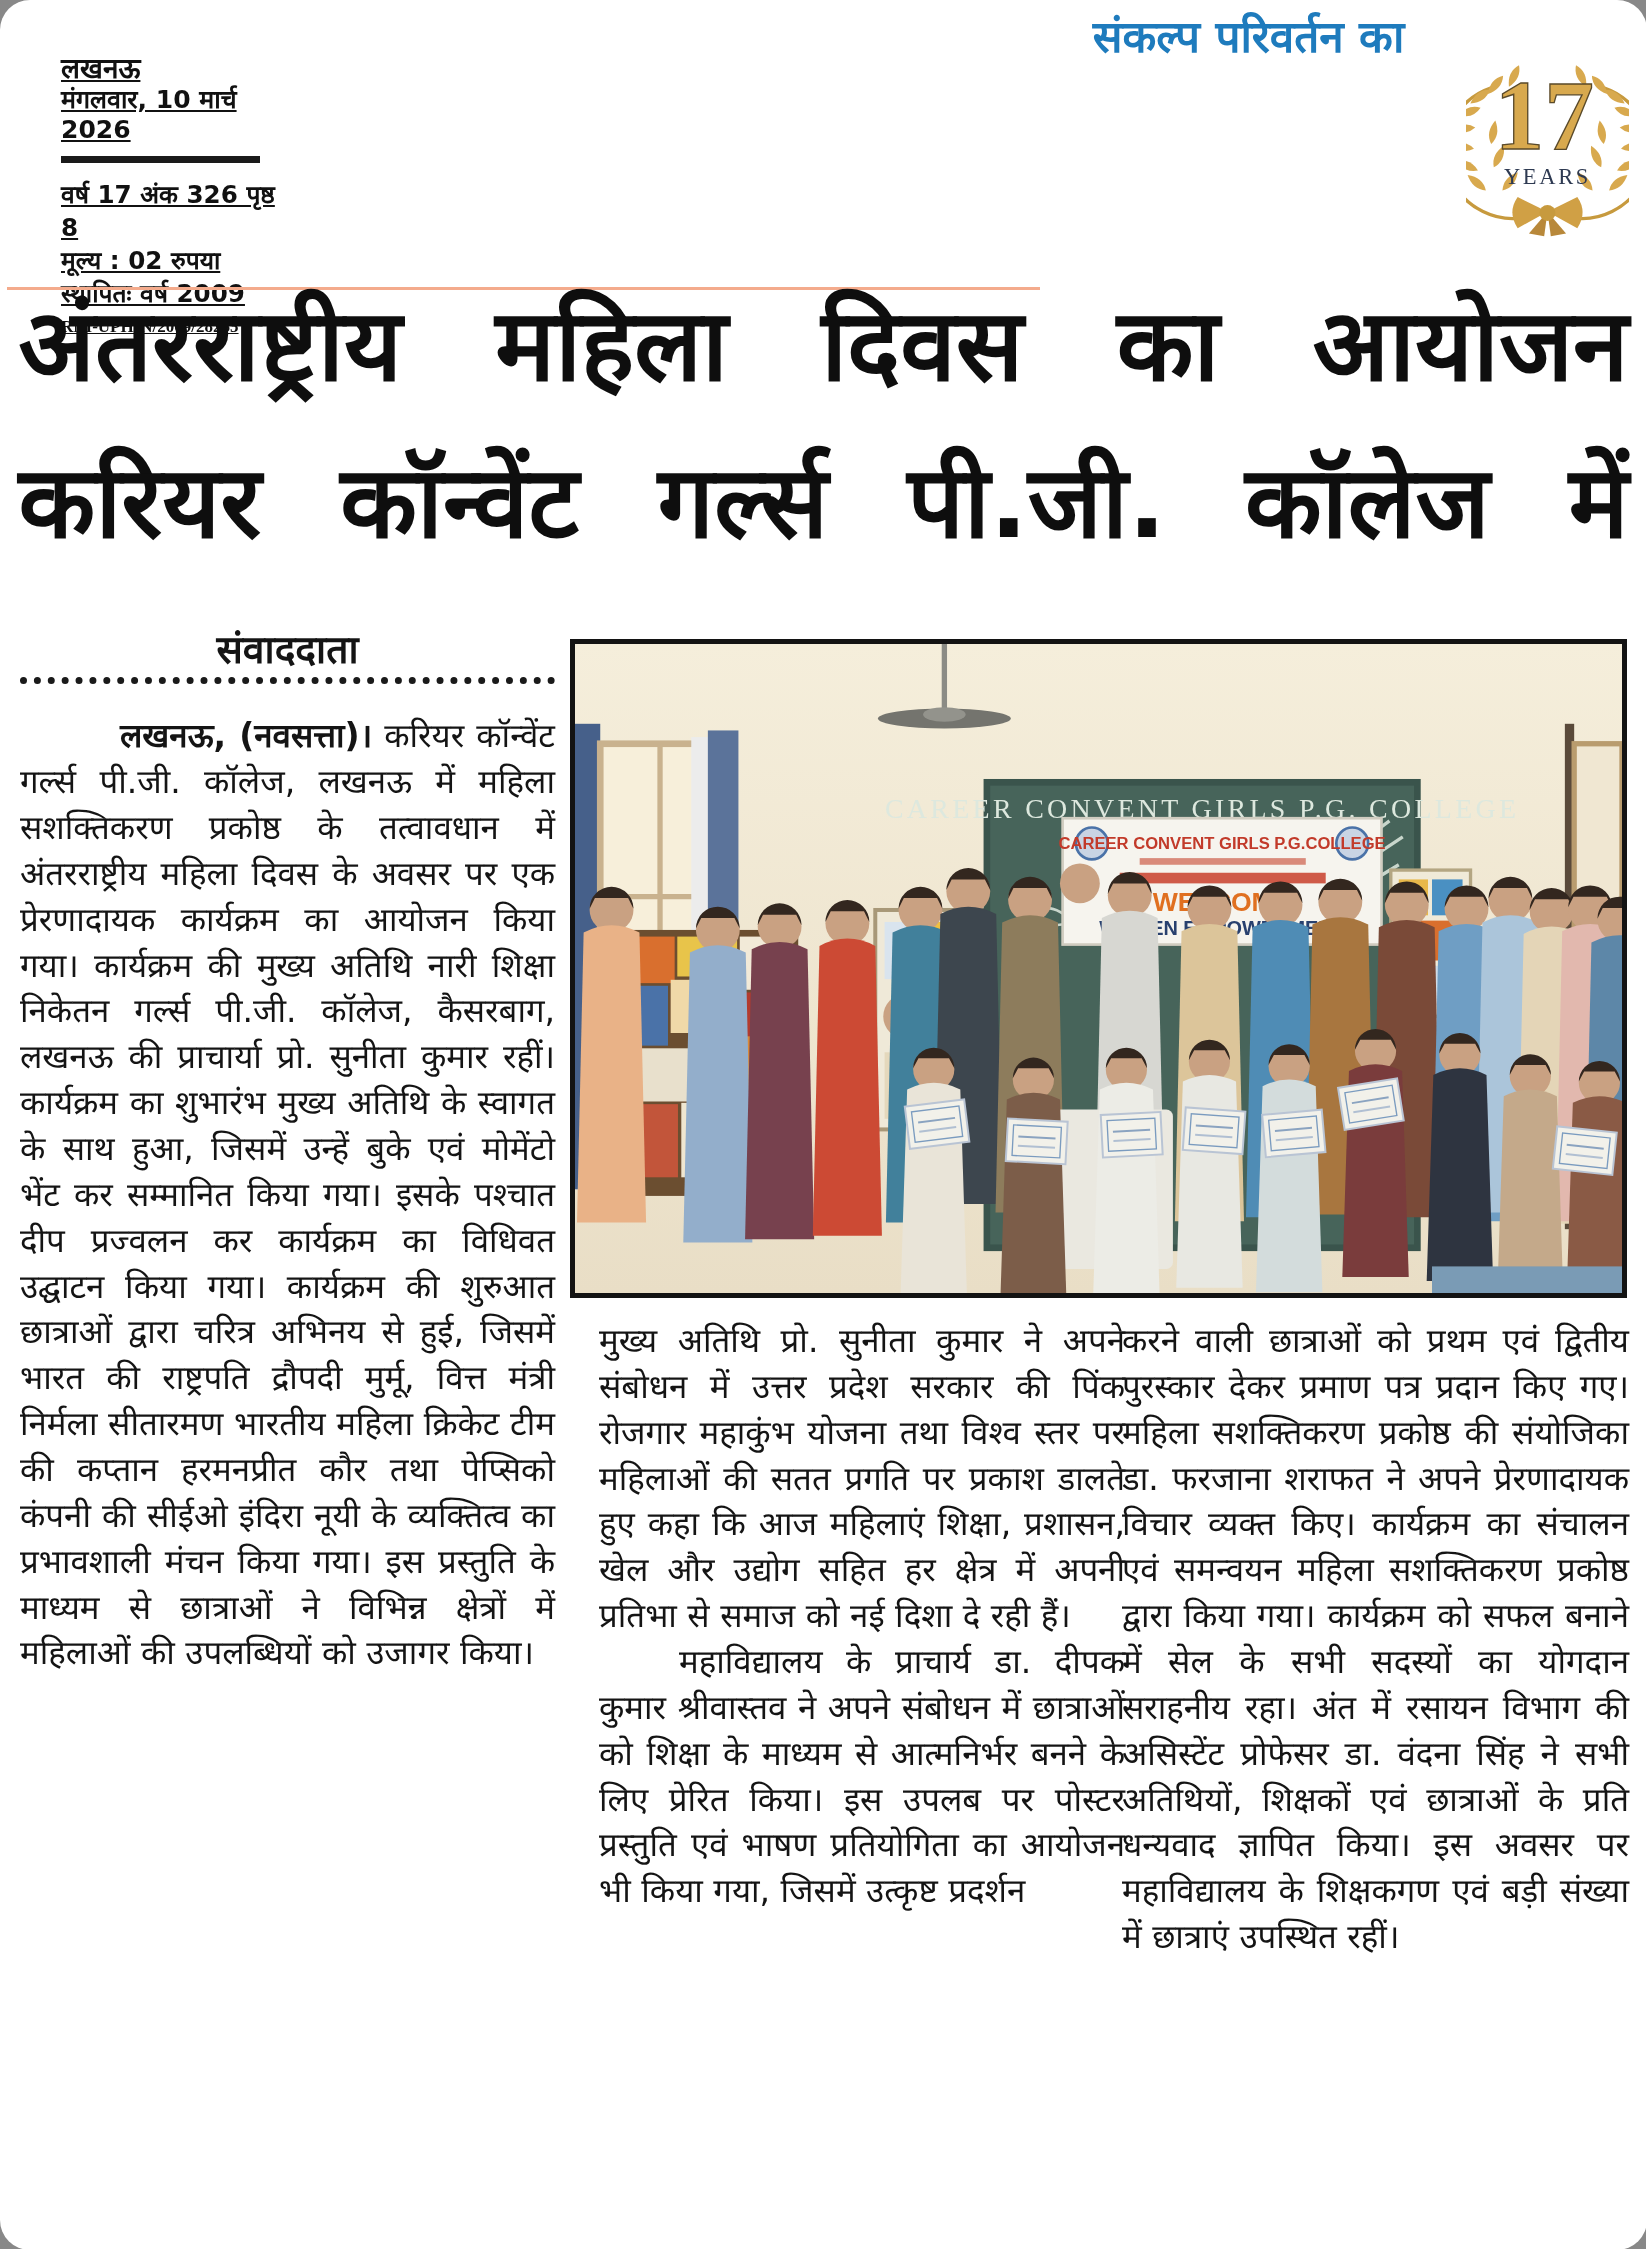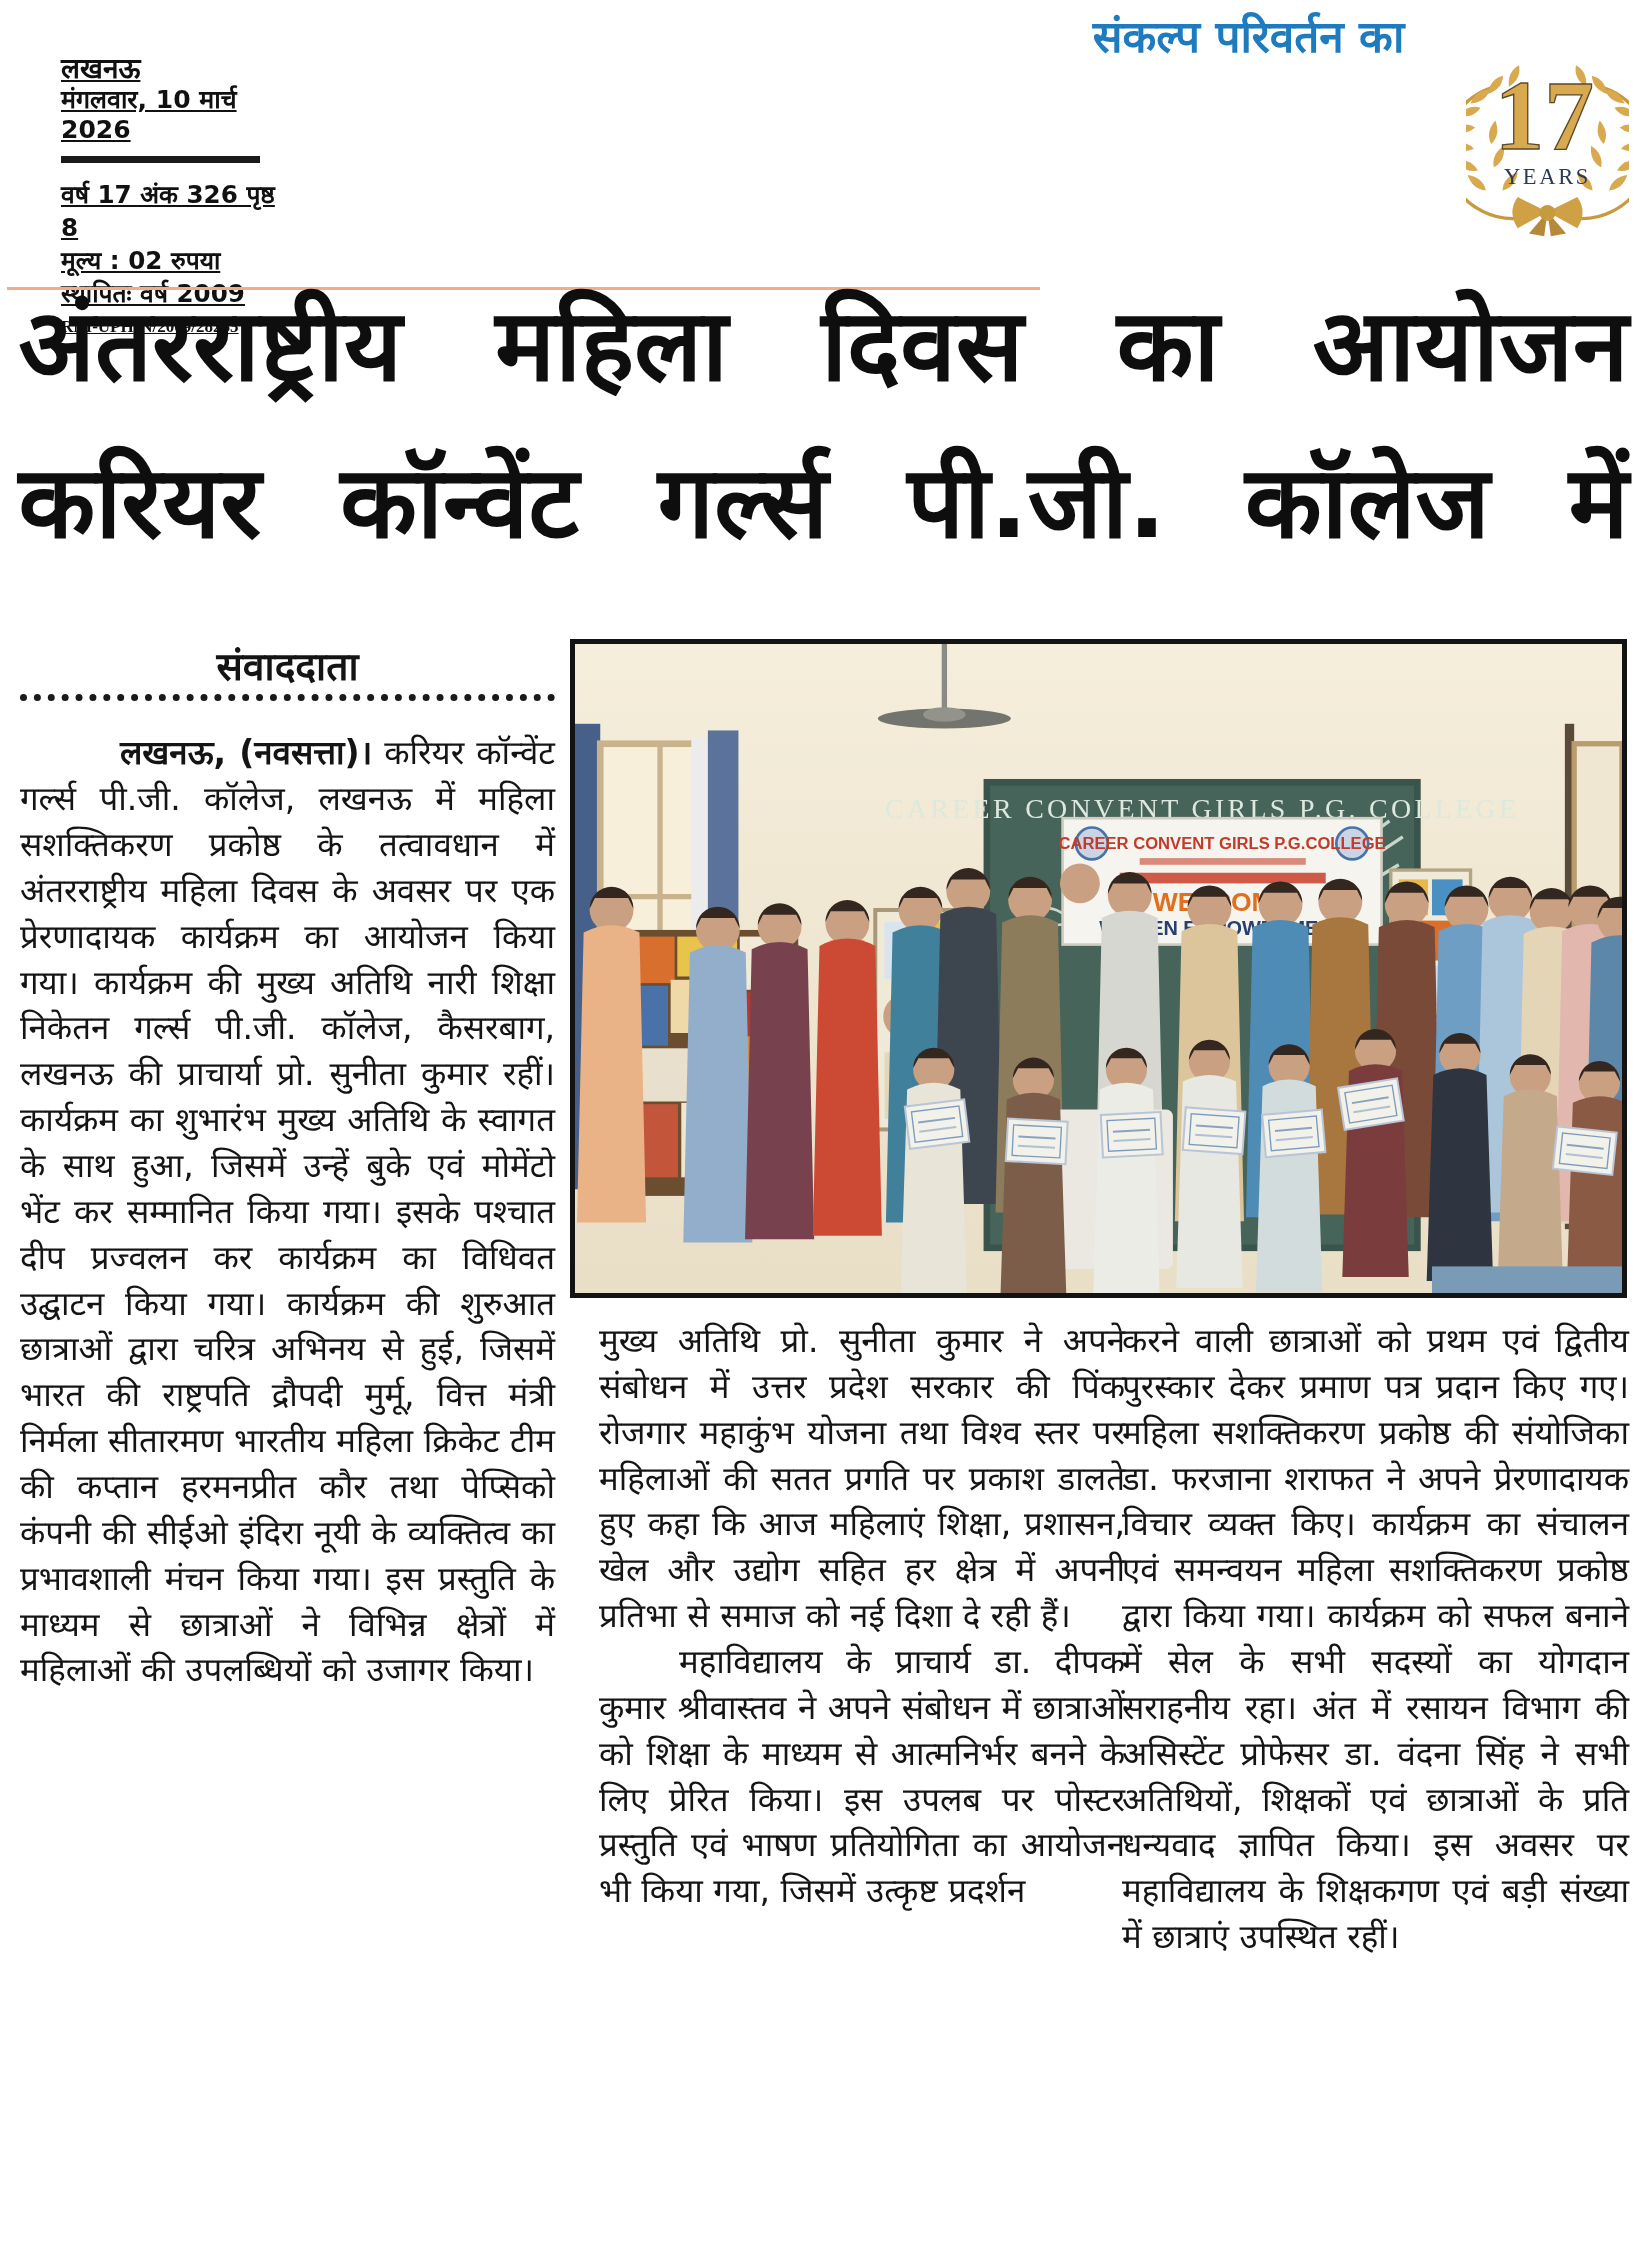--- a/index.html
+++ b/index.html
@@ -1,17 +1,17 @@
 <!DOCTYPE html>
 <html style="font-size:10.6px"><head>
 <meta charset="utf-8">
 <style>
   html,body{margin:0;padding:0;background:#888;}
   #page{position:relative;width:1647px;height:2250px;background:#ffffff;overflow:hidden;
-        font-family:"DejaVu Sans",sans-serif;color:#111;}
+        font-family:"DejaVu Sans",sans-serif;color:#111;border-radius:30px;}
   
   .kicker{position:absolute;left:996px;top:5.3px;width:505px;text-align:center;
           font-size:44px;font-weight:bold;color:#1e7bbd;}
   .pubinfo{position:absolute;left:61px;top:52px;width:226px;line-height:1.18;text-decoration:underline;}
   .pubinfo .city{font-size:28px;font-weight:bold;}
   .pubinfo .date{font-size:25px;font-weight:bold;}
   .pubinfo .rule{width:199px;height:7.3px;background:#1a1a1a;margin:12px 0 14.6px 0;}
   .pubinfo .meta{font-size:24.6px;font-weight:bold;line-height:1.35;}
   .pubinfo .rni{font-size:17px;font-weight:bold;font-family:"Liberation Serif",serif;margin-top:6.6px;}
   .masthead{position:absolute;left:266px;top:12px;width:1175px;height:219px;
@@ -26,21 +26,21 @@
   .bannerbar .tag{flex:1;background:#1577bd;color:#fff;display:flex;align-items:center;justify-content:center;
                   font-weight:bold;font-size:28.6px;}
   .thinline{position:absolute;left:6.6px;top:287px;width:1033px;height:3.3px;background:#f4ab8c;}
   
   .headline{position:absolute;left:18.6px;top:296px;width:1610px;}
   .headline .hl{font-size:100px;font-weight:bold;color:#0e0e0e;line-height:1.0;
                 text-align:justify;text-align-last:justify;margin-bottom:57px;white-space:nowrap;}
   
   .col{position:absolute;font-size:33px;line-height:1.39;text-align:justify;color:#141414;}
   .col p{margin:0;}
-  #col1{left:20px;top:640px;width:535px;}
+  #col1{left:20px;top:623px;width:535px;}
   #col2{left:599px;top:1318px;width:526px;}
   #col3{left:1122px;top:1318px;width:507px;}
   .byline{text-align:center;font-size:39px;font-weight:bold;margin:0 0 20px 0;}
   .dotrule{border:0;border-top:7.3px dotted #1a1a1a;margin:0 0 29px 0;}
   .lead{font-weight:bold;}
   .indent1{text-indent:100px;}
   .indent2{text-indent:80px;}
   
   .photo{position:absolute;left:570px;top:639px;width:1057px;height:659px;
          border:5.3px solid #131313;box-sizing:border-box;background:#7dd3fc;}

